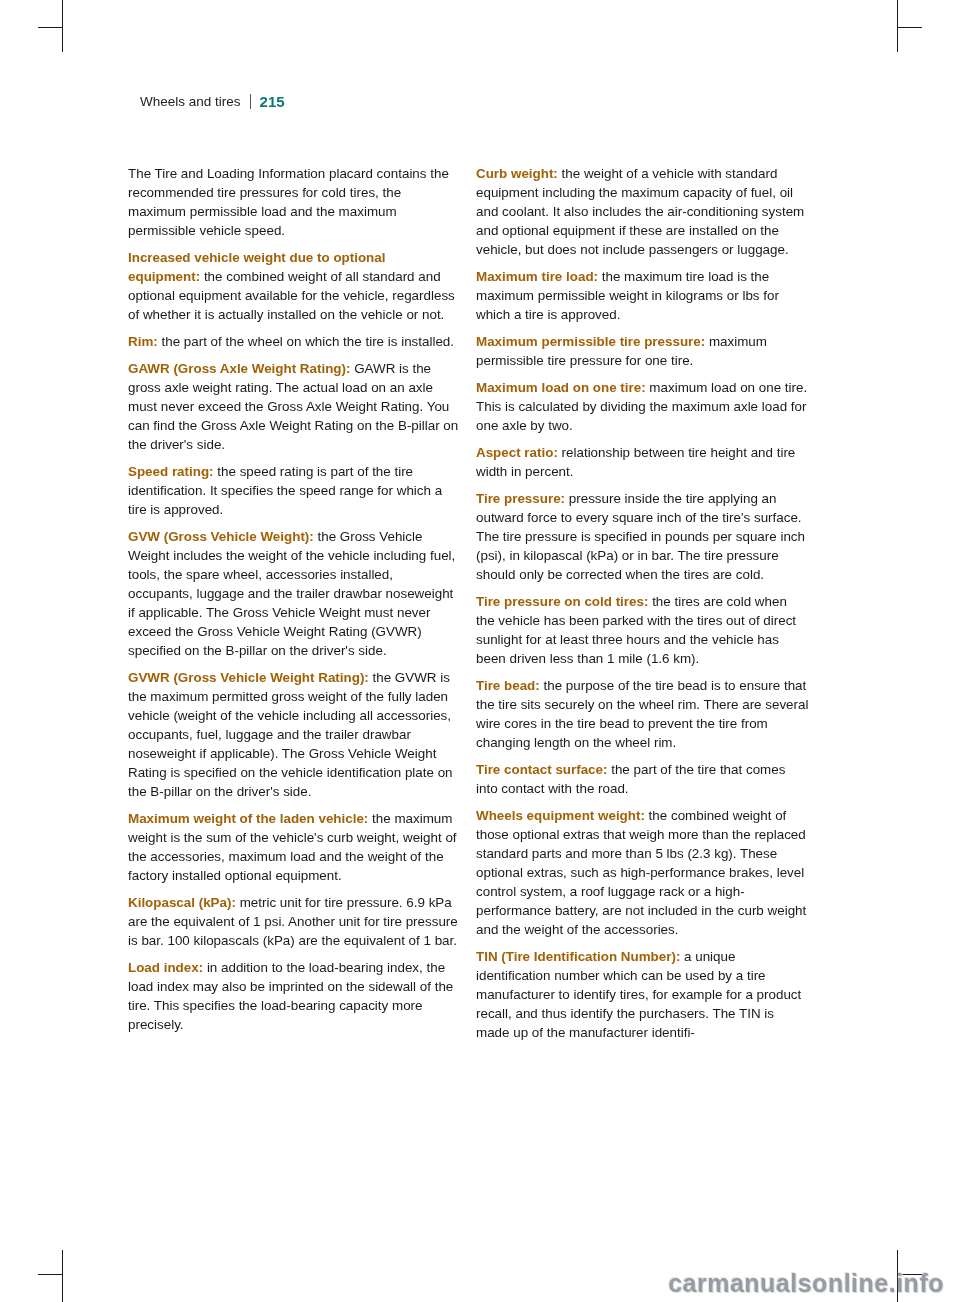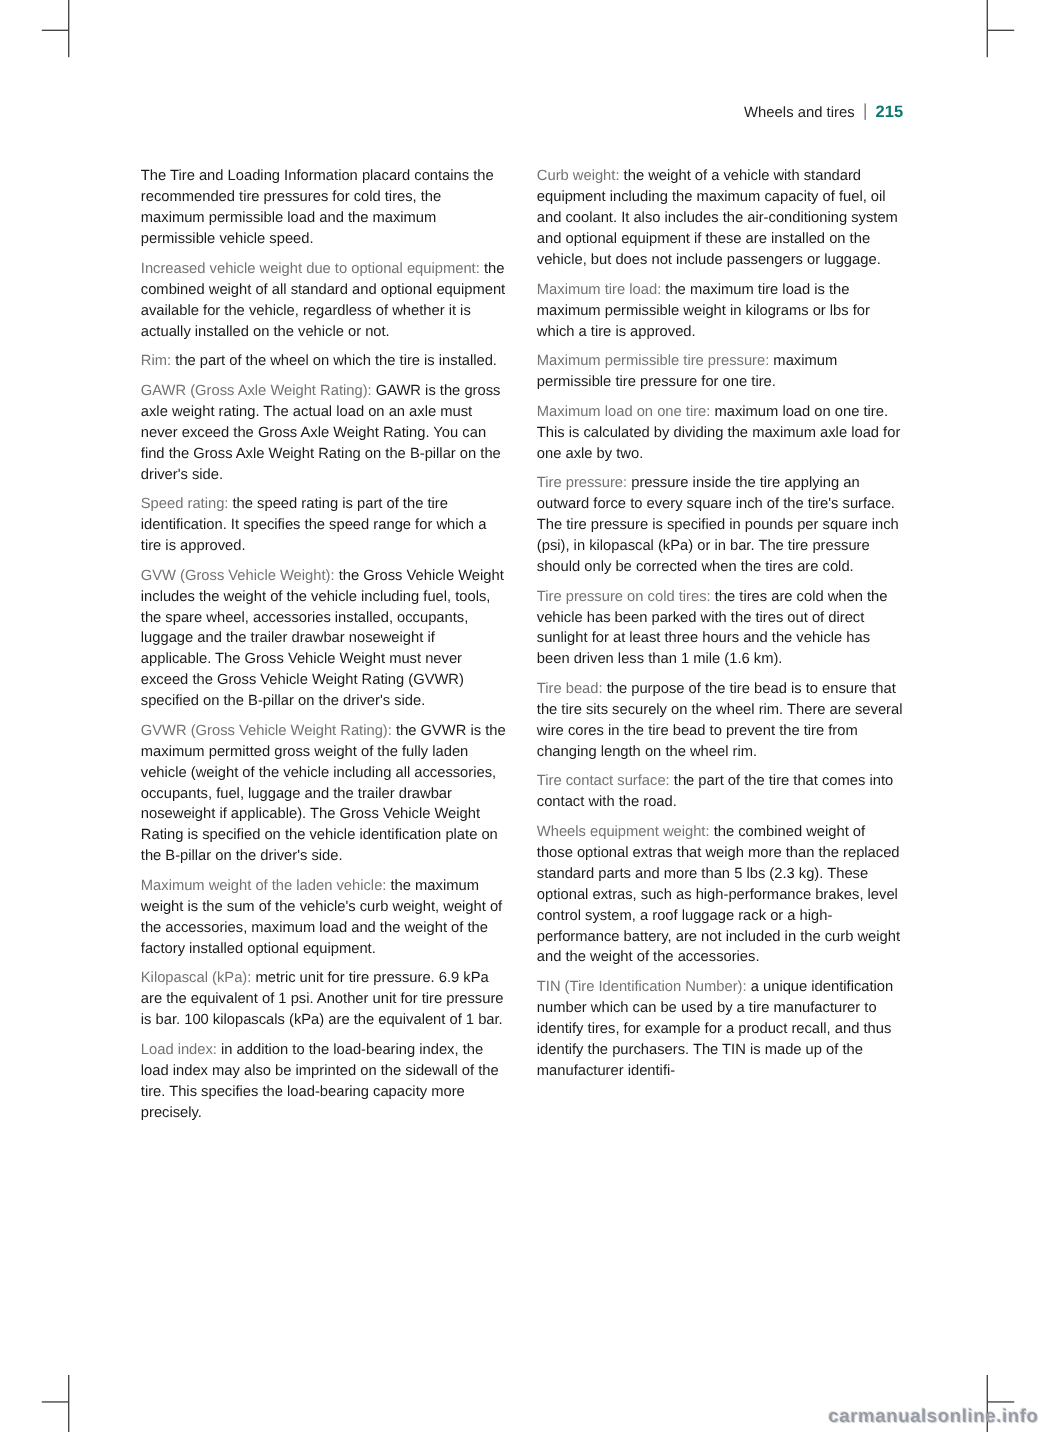--- a/index.html
+++ b/index.html
@@ -14,54 +14,54 @@
     overflow: hidden;
   }
 
   
   .crop { position: absolute; background: #1a1a1a; }
 
   
   .page-header {
     position: absolute;
     top: 93px;
-    left: 128px;
+    left: 140px;
     width: 693px;
     display: flex;
-    justify-content: flex-end;
+    justify-content: flex-start;
     align-items: center;
     gap: 9px;
   }
   .page-header .section-title { font-size: 13.5px; color: #222; }
   .page-header .header-divider { width: 1px; height: 15px; background: #555; }
   .page-header .page-number { font-size: 15px; font-weight: bold; color: #0f766e; }
 
   
   .content {
     position: absolute;
-    top: 150px;
+    top: 164px;
     left: 128px;
     display: flex;
-    gap: 27px;
+    gap: 15px;
   }
   .col { width: 333px; }
   .para {
     margin: 0 0 8px 0;
     font-size: 13.4px;
     line-height: 19px;
     color: #1a1a1a;
   }
-  .para b { font-weight: normal; color: #737373; }
+  .para b { font-weight: bold; color: #a16207; }
 
   
   .watermark {
     position: absolute;
     right: 16px;
     bottom: 4px;
-    font-size: 17px;
+    font-size: 25px;
     font-weight: bold;
     letter-spacing: 0.5px;
     color: #979ba3;
     text-shadow: 1px 1px 0 #d9dbdf, -1px -1px 0 #6f737a33;
     text-align: right;
   }
 </style>
 </head>
 <body>
 
@@ -91,20 +91,21 @@
       <p class="para"><b>GVWR (Gross Vehicle Weight Rating): </b>the GVWR is the maximum permitted gross weight of the fully laden vehicle (weight of the vehicle including all accessories, occupants, fuel, luggage and the trailer drawbar noseweight if applicable). The Gross Vehicle Weight Rating is specified on the vehicle identification plate on the B-pillar on the driver's side.</p>
       <p class="para"><b>Maximum weight of the laden vehicle: </b>the maximum weight is the sum of the vehicle's curb weight, weight of the accessories, maximum load and the weight of the factory installed optional equipment.</p>
       <p class="para"><b>Kilopascal (kPa): </b>metric unit for tire pressure. 6.9 kPa are the equivalent of 1 psi. Another unit for tire pressure is bar. 100 kilopascals (kPa) are the equivalent of 1 bar.</p>
       <p class="para"><b>Load index: </b>in addition to the load-bearing index, the load index may also be imprinted on the sidewall of the tire. This specifies the load-bearing capacity more precisely.</p>
     </div>
   <div class="col" id="col-right">
       <p class="para"><b>Curb weight: </b>the weight of a vehicle with standard equipment including the maximum capacity of fuel, oil and coolant. It also includes the air-conditioning system and optional equipment if these are installed on the vehicle, but does not include passengers or luggage.</p>
       <p class="para"><b>Maximum tire load: </b>the maximum tire load is the maximum permissible weight in kilograms or lbs for which a tire is approved.</p>
       <p class="para"><b>Maximum permissible tire pressure: </b>maximum permissible tire pressure for one tire.</p>
       <p class="para"><b>Maximum load on one tire: </b>maximum load on one tire. This is calculated by dividing the maximum axle load for one axle by two.</p>
+      <p class="para"><b>Aspect ratio: </b>relationship between tire height and tire width in percent.</p>
       <p class="para"><b>Tire pressure: </b>pressure inside the tire applying an outward force to every square inch of the tire's surface. The tire pressure is specified in pounds per square inch (psi), in kilopascal (kPa) or in bar. The tire pressure should only be corrected when the tires are cold.</p>
       <p class="para"><b>Tire pressure on cold tires: </b>the tires are cold when the vehicle has been parked with the tires out of direct sunlight for at least three hours and the vehicle has been driven less than 1 mile (1.6 km).</p>
       <p class="para"><b>Tire bead: </b>the purpose of the tire bead is to ensure that the tire sits securely on the wheel rim. There are several wire cores in the tire bead to prevent the tire from changing length on the wheel rim.</p>
       <p class="para"><b>Tire contact surface: </b>the part of the tire that comes into contact with the road.</p>
       <p class="para"><b>Wheels equipment weight: </b>the combined weight of those optional extras that weigh more than the replaced standard parts and more than 5 lbs (2.3 kg). These optional extras, such as high-performance brakes, level control system, a roof luggage rack or a high-performance battery, are not included in the curb weight and the weight of the accessories.</p>
       <p class="para"><b>TIN (Tire Identification Number): </b>a unique identification number which can be used by a tire manufacturer to identify tires, for example for a product recall, and thus identify the purchasers. The TIN is made up of the manufacturer identifi-</p>
     </div>
 </div>
 
 <div class="watermark">carmanualsonline.info</div>

